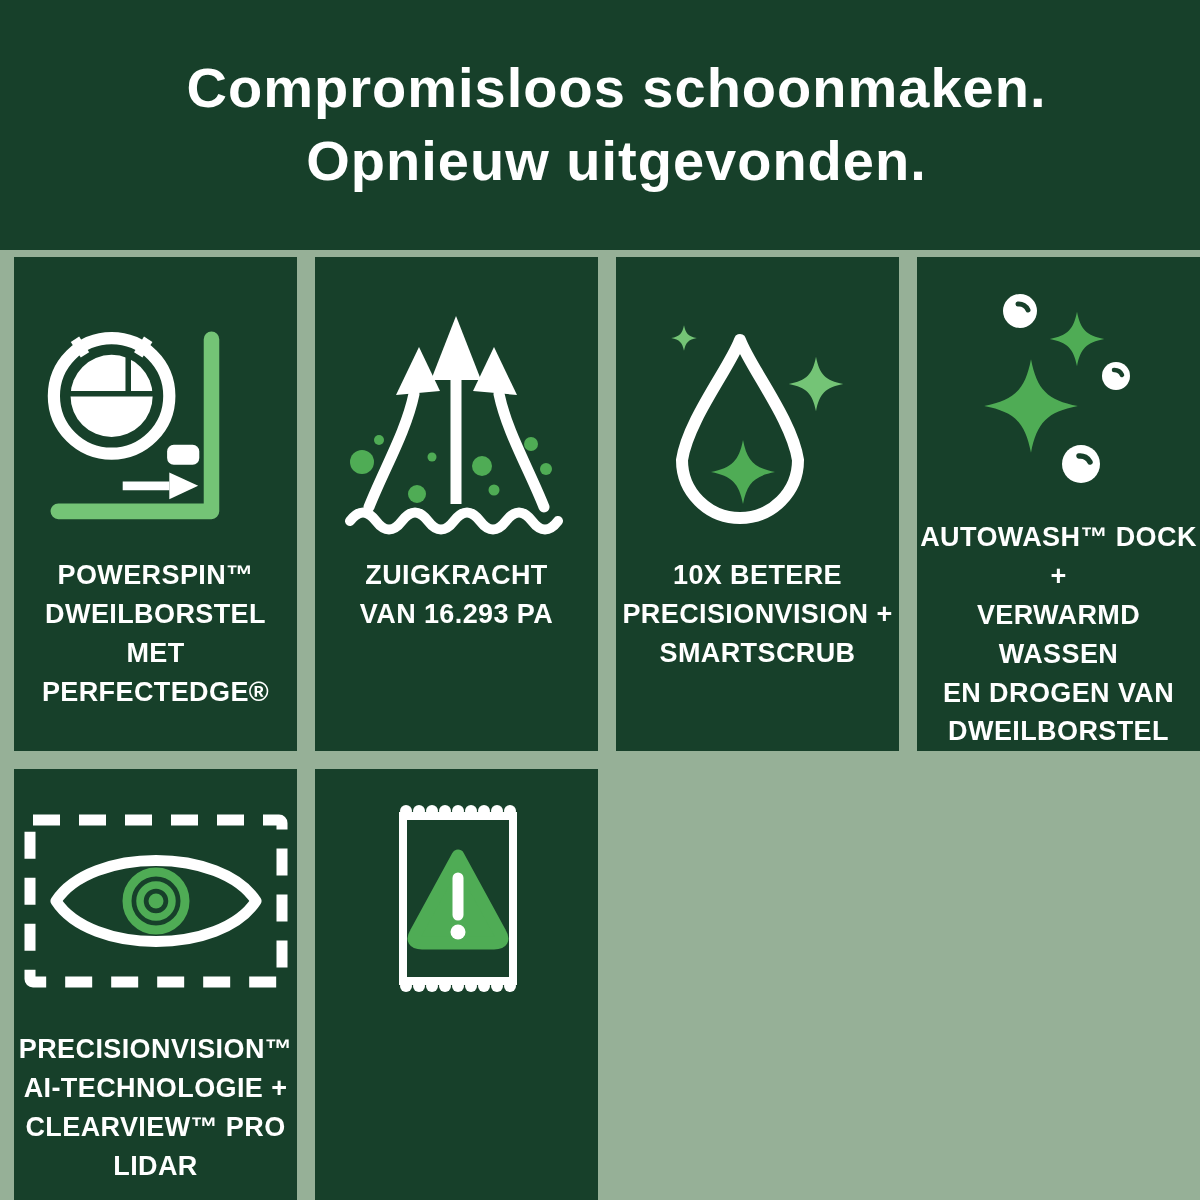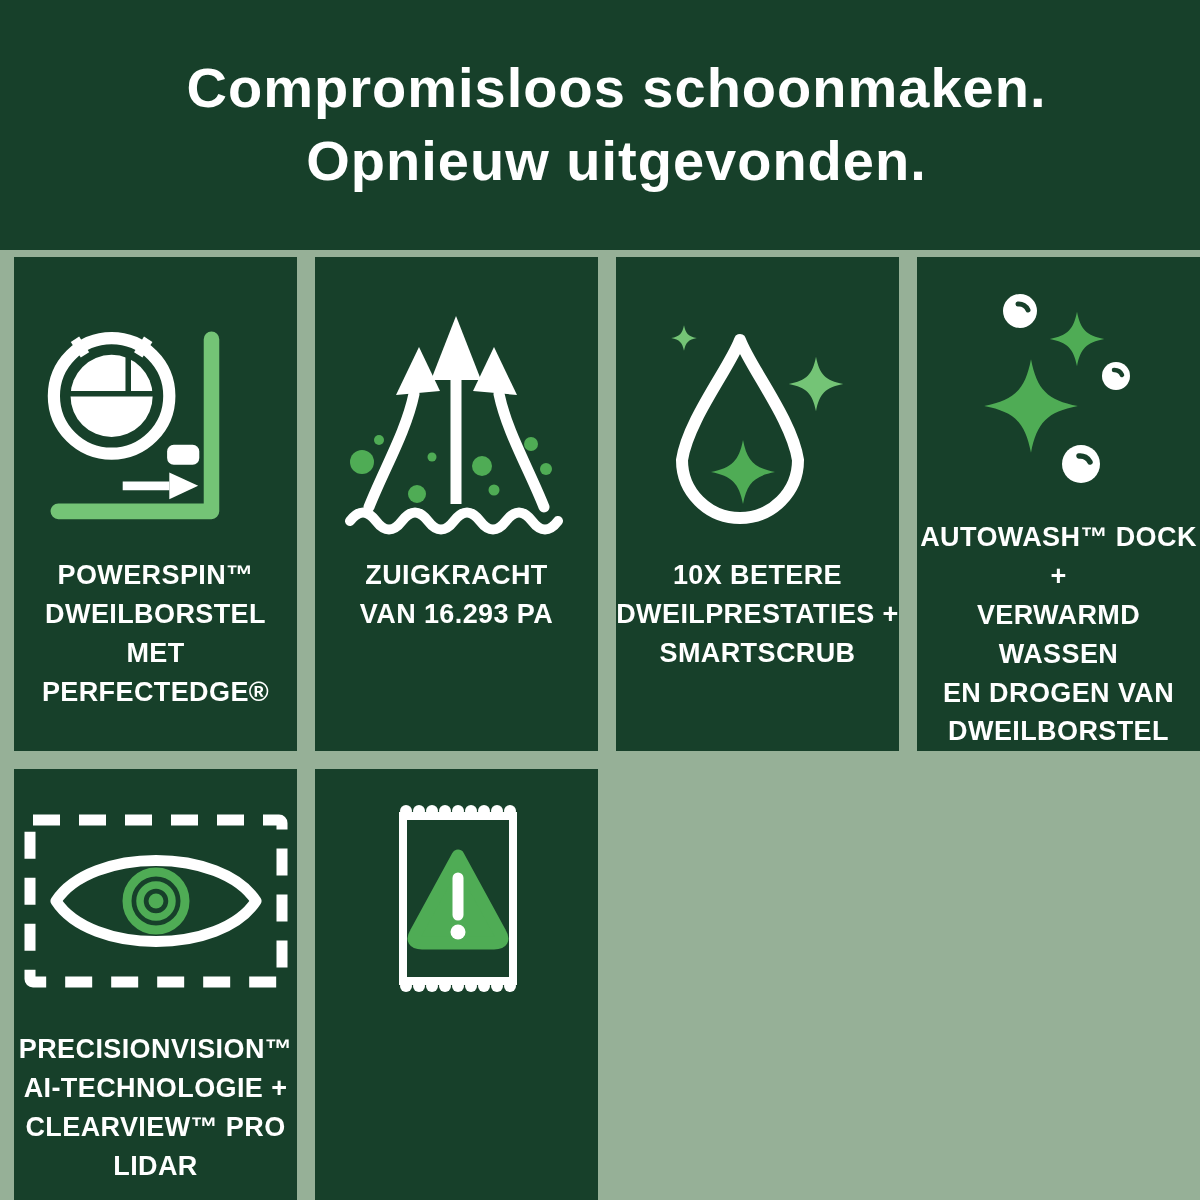--- a/index.html
+++ b/index.html
@@ -134,21 +134,21 @@
           <path d="M 72 18 C 62 45 20 98 14 138 A 58 58 0 0 0 130 138 C 124 98 82 45 72 18 Z" fill="none" stroke="var(--white)" stroke-width="12" stroke-linejoin="round"></path>
 
           <path transform="translate(75,150) scale(0.8)" d="M 0 -40 C 5 -14 14 -5 40 0 C 14 5 5 14 0 40 C -5 14 -14 5 -40 0 C -14 -5 -5 -14 0 -40 Z" fill="var(--green)"></path>
 
           <path transform="translate(148,62) scale(0.68)" d="M 0 -40 C 5 -14 14 -5 40 0 C 14 5 5 14 0 40 C -5 14 -14 5 -40 0 C -14 -5 -5 -14 0 -40 Z" fill="var(--green_light)"></path>
 
           <path transform="translate(16,16) scale(0.32)" d="M 0 -40 C 5 -14 14 -5 40 0 C 14 5 5 14 0 40 C -5 14 -14 5 -40 0 C -14 -5 -5 -14 0 -40 Z" fill="var(--green_light)"></path>
         </svg>
       </div>
       <div class="caption">10X BETERE
-DWEILPRESTATIES +
+PRECISIONVISION +
 SMARTSCRUB</div>
     </div>
 
     <div class="cell row2">
       <div class="icon-box">
         <svg width="160" height="205" viewBox="0 0 160 205">
 
           <circle cx="41" cy="25" r="17" fill="var(--white)"></circle>
           <path d="M 39 18 A 10 10 0 0 1 49 24" fill="none" stroke="var(--bg)" stroke-width="5" stroke-linecap="round"></path>
 

